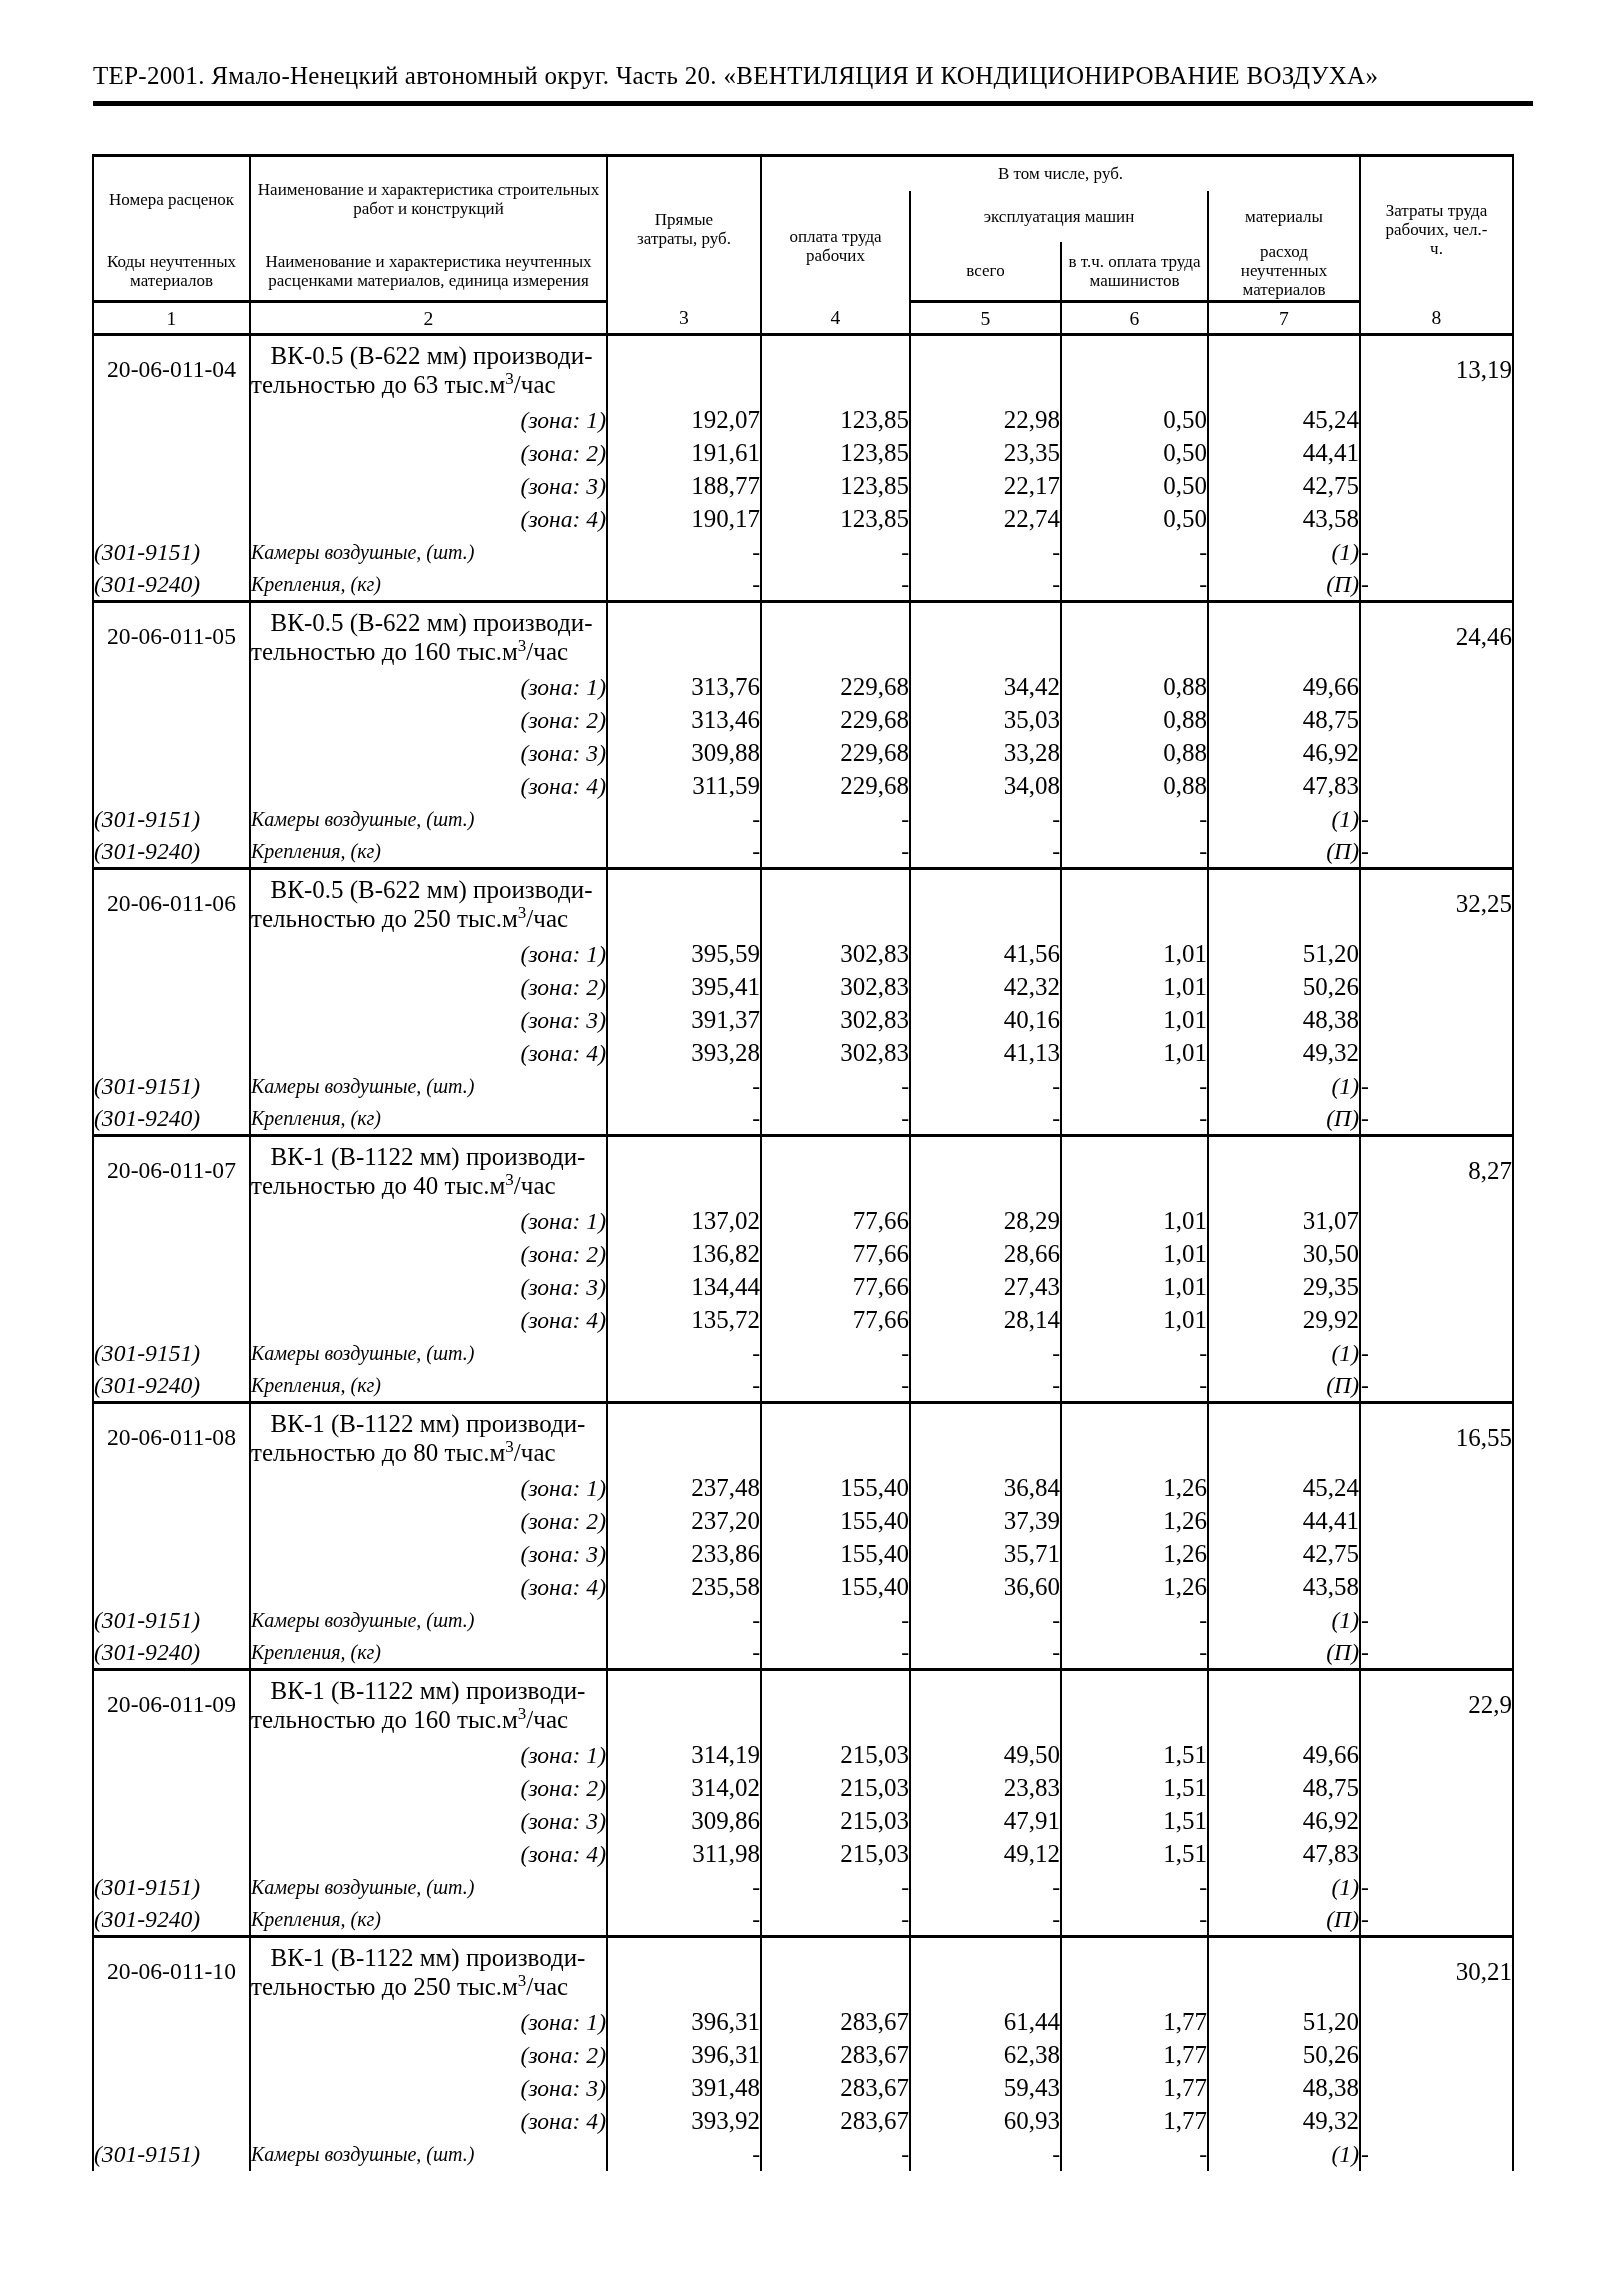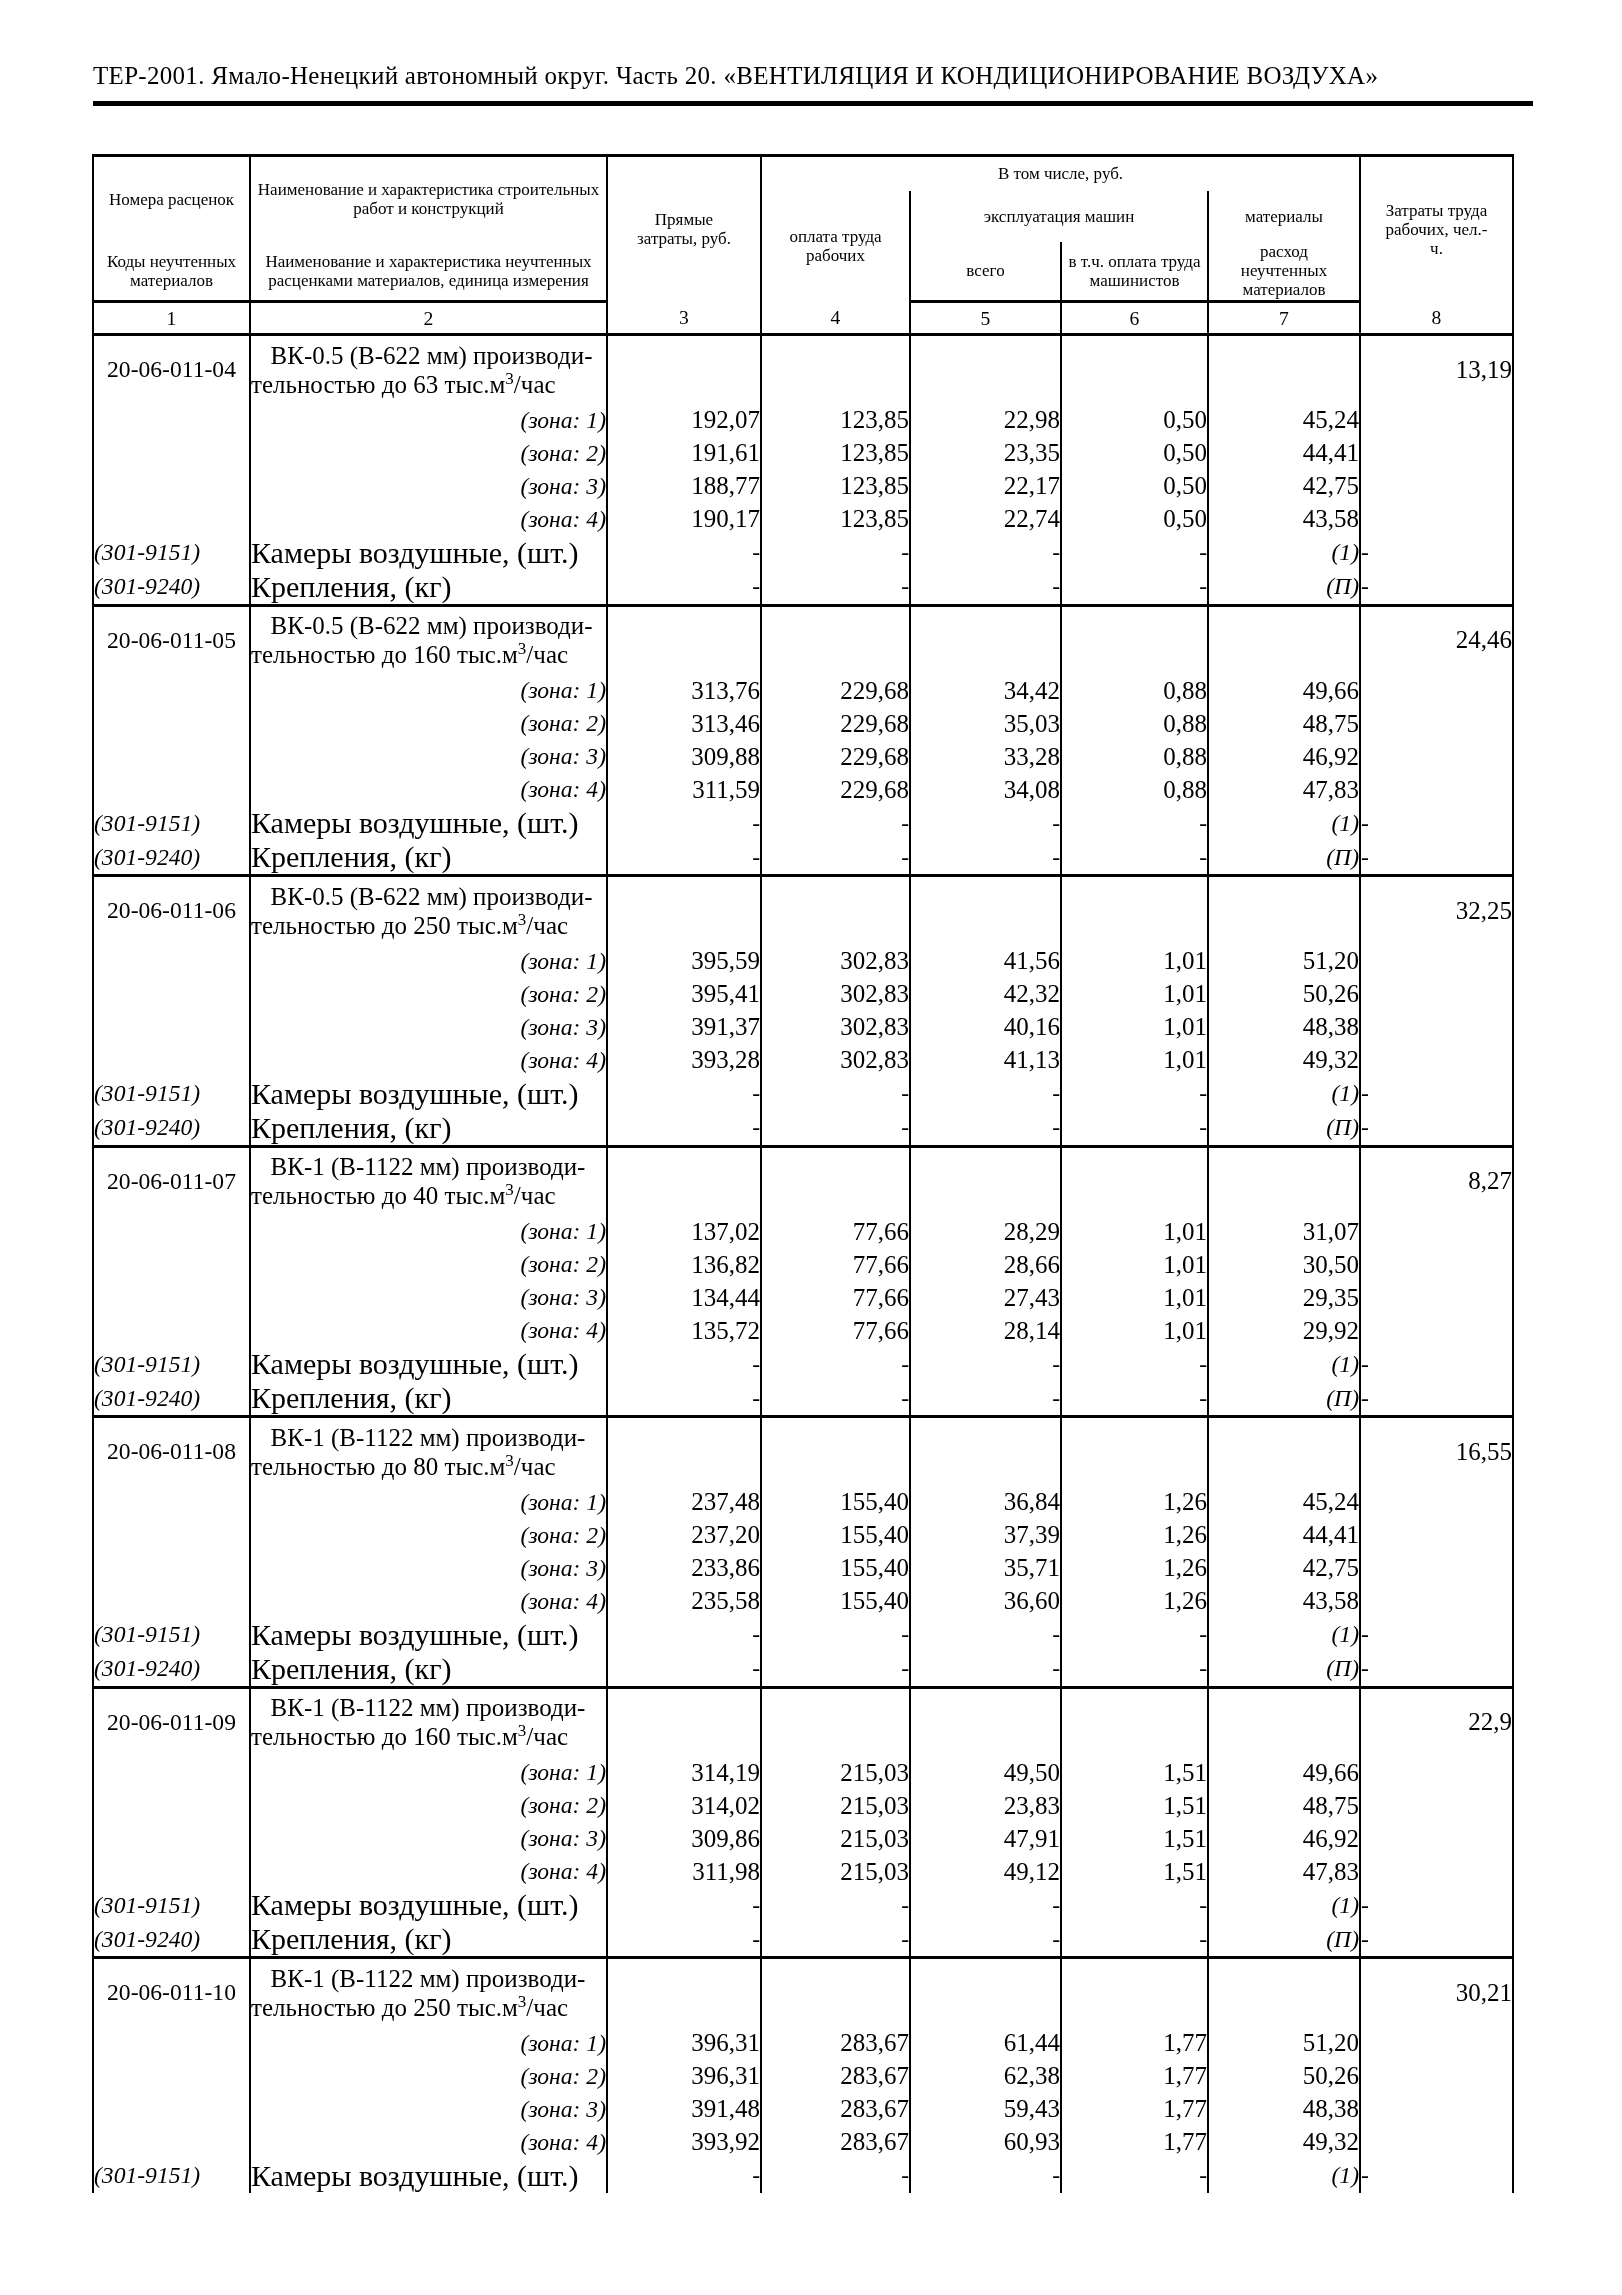--- a/index.html
+++ b/index.html
@@ -44,21 +44,21 @@
   tr.glast > td { border-bottom-width:3.3px; }
 
   td.code  { font-size:23.6px; text-align:center; }
   td.name  { font-size:25px; line-height:29px; text-align:left; padding:0 5.2px; }
   td.name .l1 { padding-left:19.6px; }
   sup { font-size:17px; line-height:0; }
   td.labor { font-size:25px; text-align:right; padding-right:6.5px; }
   td.zone  { font-size:23.6px; font-style:italic; text-align:right; padding-right:5.2px; }
   td.num   { font-size:25px; text-align:right; padding-right:7.9px; }
   td.mcode { font-size:23.6px; font-style:italic; }
-  td.mname { font-size:30px; text-align:left; padding-left:6.5px; }
+  td.mname { font-size:20px; font-style:italic; text-align:left; padding-left:6.5px; }
   td.dashR { font-size:23.6px; text-align:right; padding-right:9.2px; }
   td.cons  { font-size:23.6px; font-style:italic; text-align:right; padding-right:6.5px; }
   td.dashL { font-size:23.6px; text-align:left; padding-left:7.9px; }
 
   .page-number {
     position:absolute; top:2186px; left:0; width:1623px;
     text-align:center; font-size:23.6px;
   }
 </style>
 </head>

